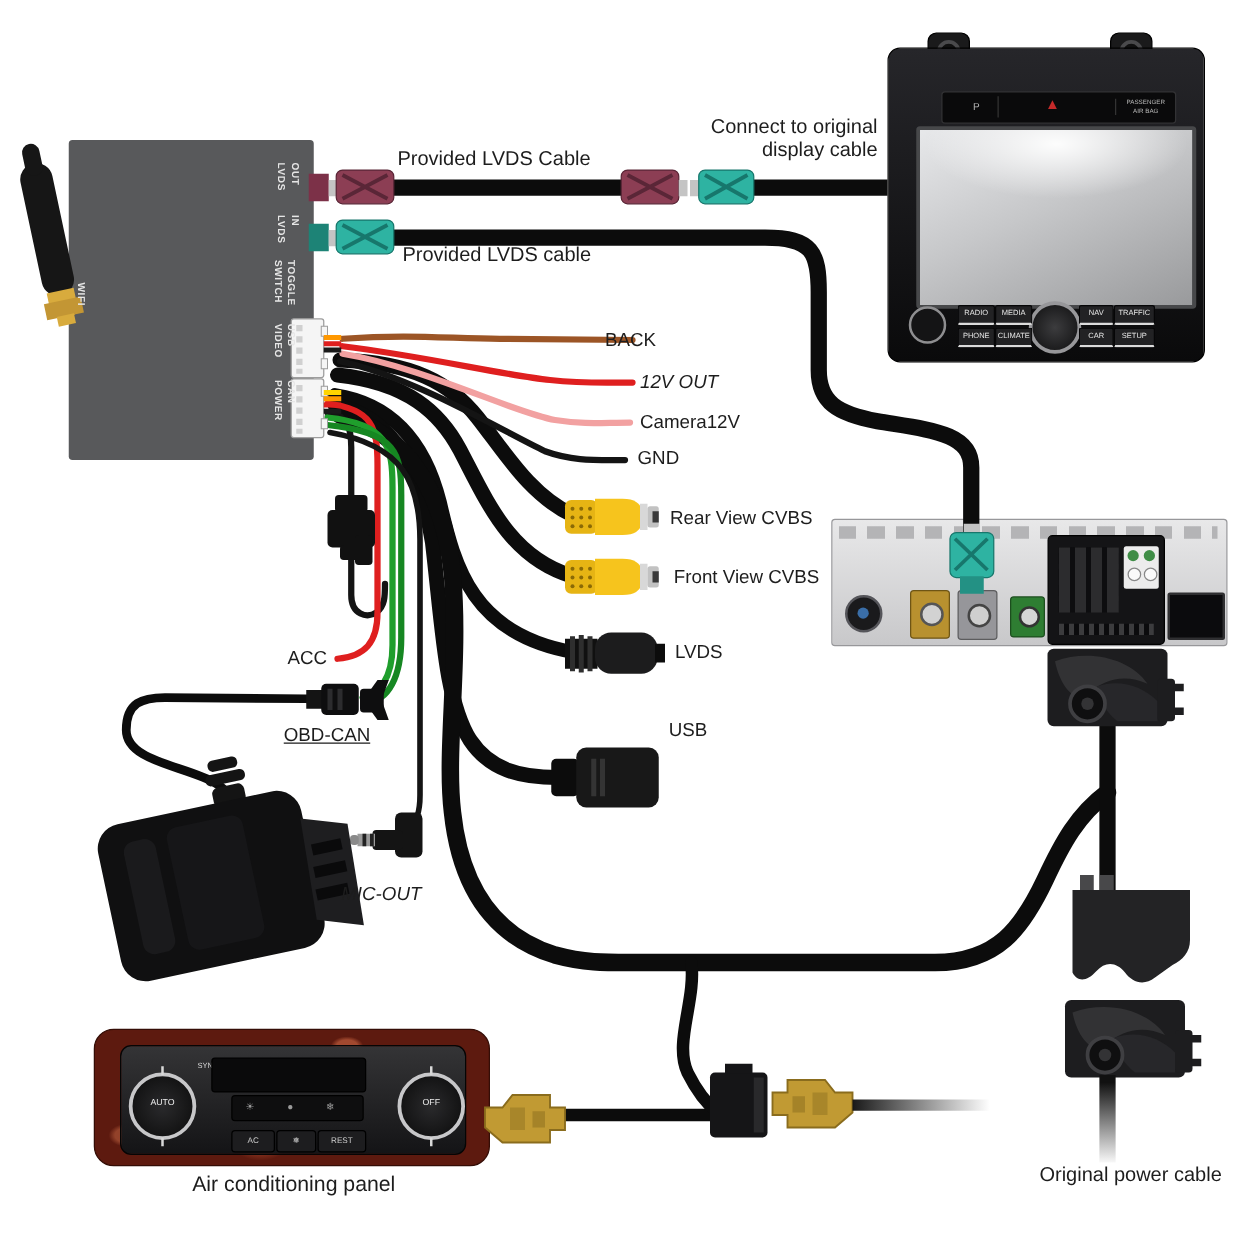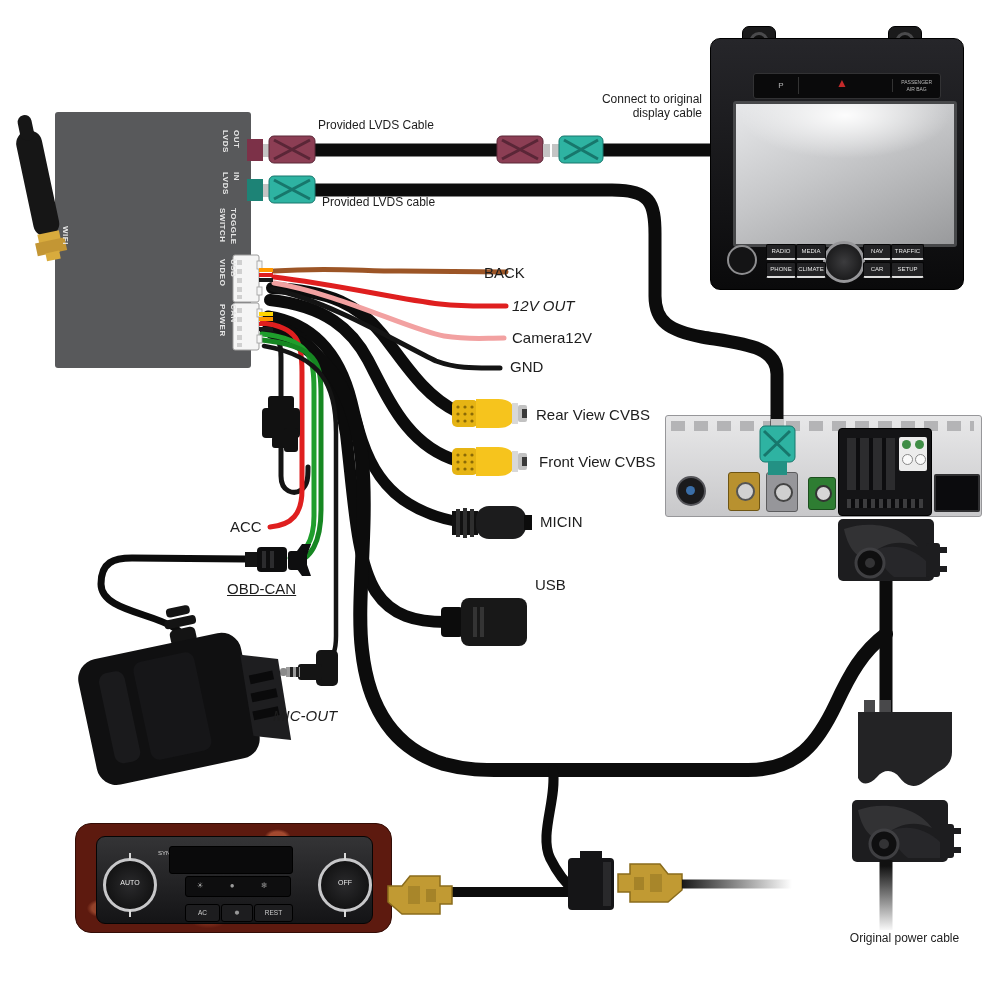--- a/index.html
+++ b/index.html
@@ -1,18 +1,18 @@
 <!DOCTYPE html>
 <html><head>
 <meta charset="utf-8">
 <style>
   html,body{margin:0;padding:0;background:#fff;font-family:"Liberation Sans",sans-serif;}
   #stage{position:relative;width:1000px;height:1000px;background:#fff;overflow:hidden;}
   .abs{position:absolute;}
-  .lbl{position:absolute;color:#1d1d1d;font-size:12px;line-height:1.2;white-space:pre-line;}
+  .lbl{position:absolute;color:#1d1d1d;font-size:16px;line-height:1.2;white-space:pre-line;}
   .lbl.sm{font-size:15px;}
   .lbl.ctr{text-align:center;}
   .lbl.rt{text-align:right;}
   .plabel{position:absolute;writing-mode:vertical-rl;color:#e6e6e6;font-weight:bold;
           font-size:8px;line-height:1.35;letter-spacing:.5px;white-space:pre-line;}
   svg{position:absolute;left:0;top:0;}
   
   #display{position:absolute;left:710px;top:38px;width:252px;height:250px;border-radius:10px;
            background:linear-gradient(#26262a,#0a0a0b);border:1px solid #000;z-index:1;}
   .tab{position:absolute;top:26px;width:32px;height:30px;background:#1a1a1b;border:1px solid #000;
@@ -341,19 +341,20 @@
   <div class="lbl z3" style="left:318px;top:118px;">Provided LVDS Cable</div>
   <div class="lbl z3 rt" style="left:540px;top:92px;width:162px;">Connect to original
 display cable</div>
   <div class="lbl z3" style="left:322px;top:195px;">Provided LVDS cable</div>
   <div class="lbl sm z3" style="left:484px;top:264px;">BACK</div>
   <div class="lbl sm z3" style="left:512px;top:297px;font-style:italic;">12V OUT</div>
   <div class="lbl sm z3" style="left:512px;top:329px;">Camera12V</div>
   <div class="lbl sm z3" style="left:510px;top:358px;">GND</div>
   <div class="lbl sm z3" style="left:536px;top:406px;">Rear View CVBS</div>
   <div class="lbl sm z3" style="left:539px;top:453px;">Front View CVBS</div>
-  <div class="lbl sm z3" style="left:540px;top:513px;">MICIN</div>
+  <div class="lbl sm z3" style="left:540px;top:513px;">LVDS</div>
   <div class="lbl sm z3" style="left:535px;top:576px;">USB</div>
   <div class="lbl sm z3" style="left:230px;top:518px;">ACC</div>
   <div class="lbl sm z3" style="left:227px;top:580px;text-decoration:underline;">OBD-CAN</div>
   <div class="lbl sm z3" style="left:273px;top:707px;font-style:italic;">MIC-OUT</div>
+  <div class="lbl z3 ctr" style="left:120px;top:938px;width:230px;font-size:17px;">Air conditioning panel</div>
   <div class="lbl z3 ctr" style="left:812px;top:931px;width:185px;">Original power cable</div>
 </div>
 
 </body></html>

